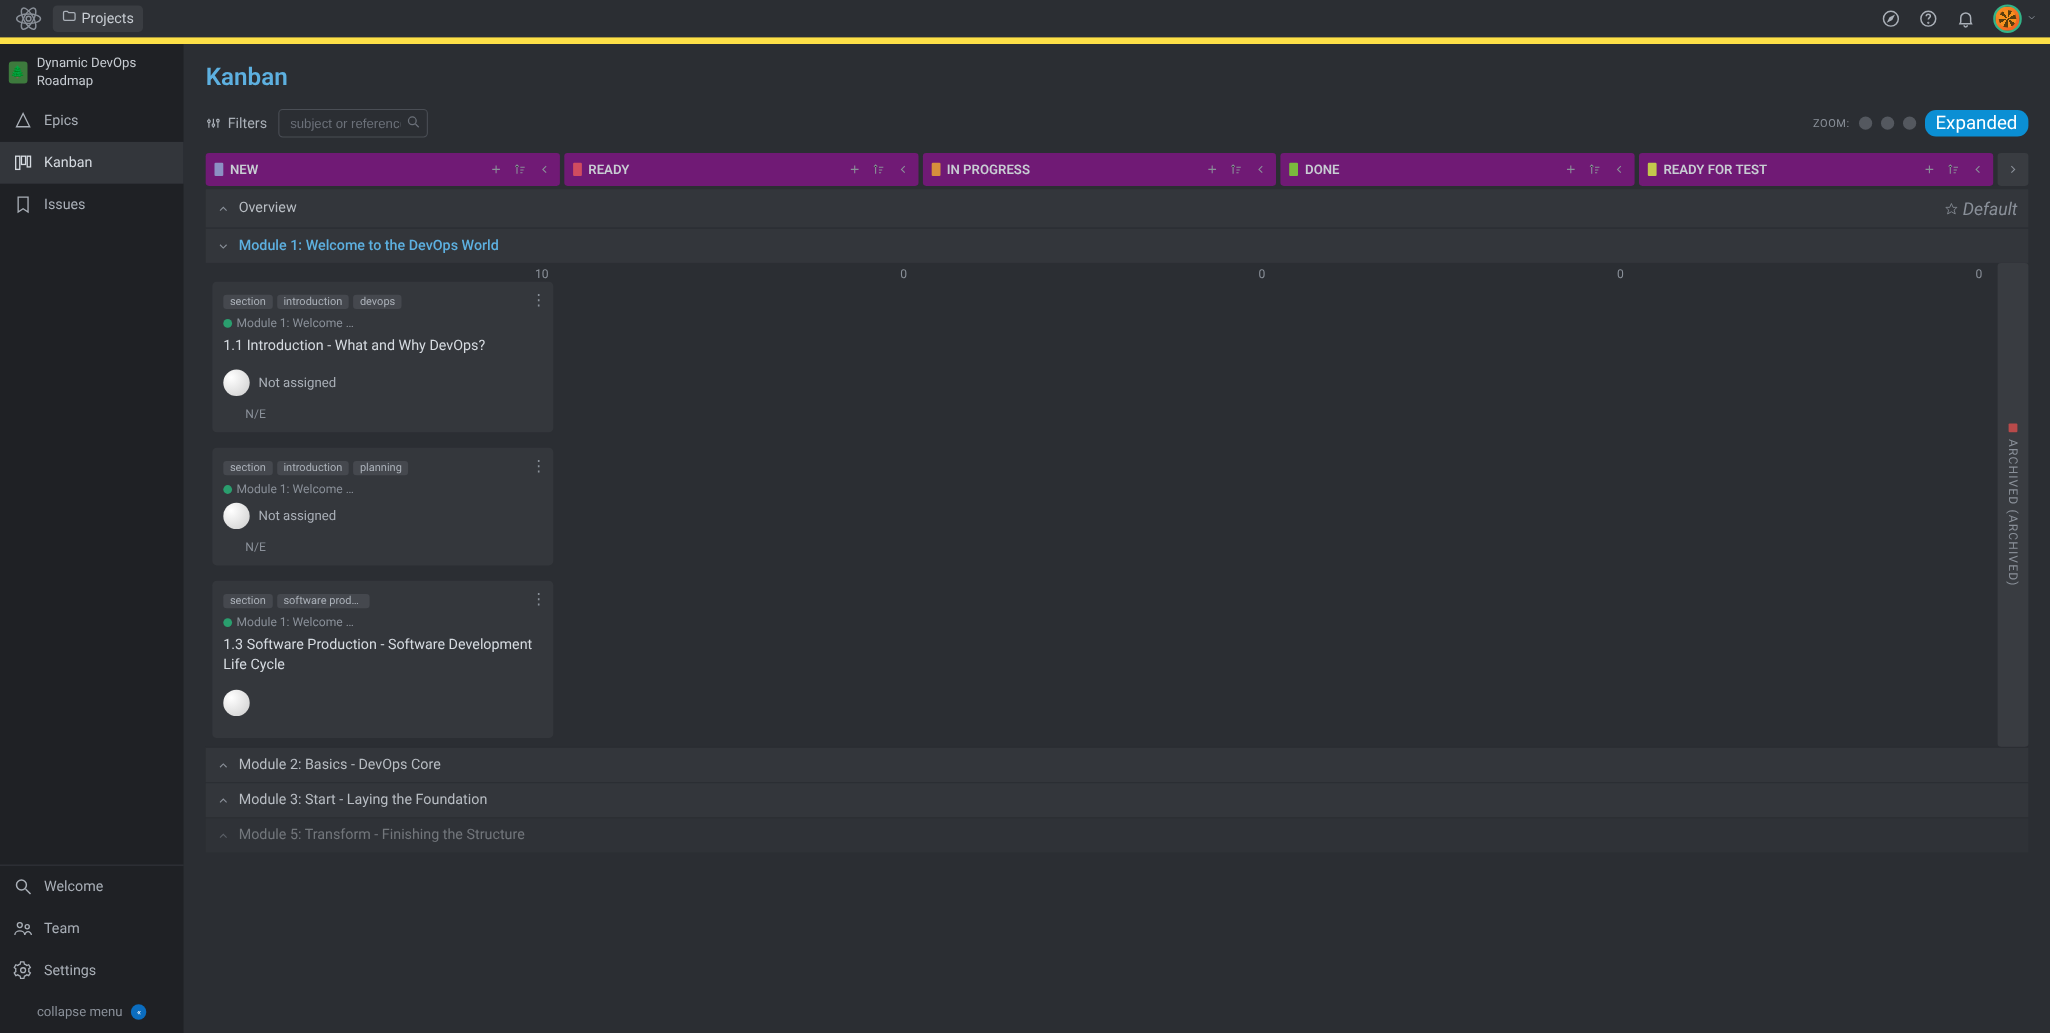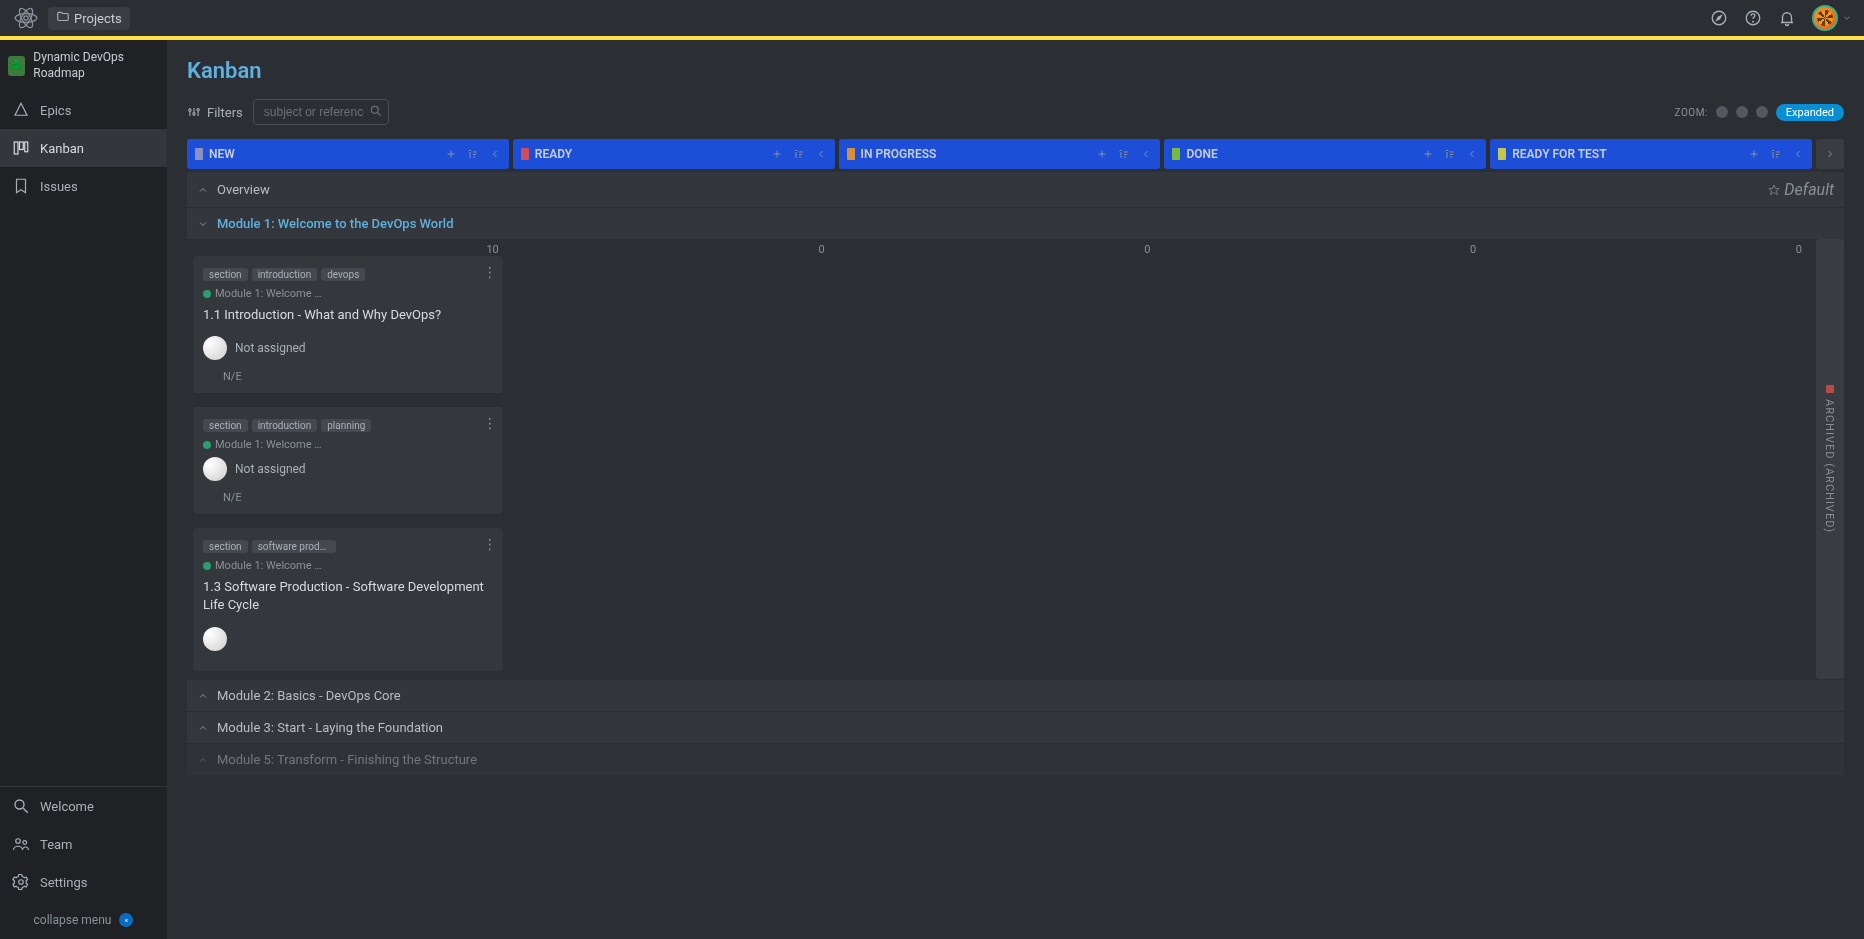--- a/index.html
+++ b/index.html
@@ -12,21 +12,21 @@
 }
 .app { display: flex; flex-direction: column; height: 100vh; }
 
 
 .topbar {
   height: 40px;
   background: #2b2e33;
   display: flex;
   align-items: center;
   padding: 0 12px;
-  border-bottom: 4px solid #fde047;
+  border-bottom: 6px solid #fde047;
 }
 .logo-icon { width: 28px; height: 28px; margin-right: 8px; display: flex; align-items: center; justify-content: center; }
 .logo-icon svg { width: 26px; height: 26px; }
 .chip {
   display: flex; align-items: center;
   background: #3a3d42;
   padding: 3px 8px;
   border-radius: 4px;
   gap: 4px;
   cursor: pointer;
@@ -130,32 +130,32 @@
   font-size: 12px;
 }
 .search-box input::placeholder { color: #6b7079; }
 .search-box .search-glass { position: absolute; right: 6px; top: 5px; width: 14px; height: 14px; color: #6b7079; }
 
 .zoom-wrap { margin-left: auto; display: flex; align-items: center; gap: 8px; }
 .zoom-label { font-size: 10px; color: #8a9099; letter-spacing: 0.5px; }
 .zoom-dot { width: 12px; height: 12px; border-radius: 50%; background: #54585f; cursor: pointer; }
 .zoom-expanded {
   background: #0b8fd4; color: white;
-  padding: 2px 10px; border-radius: 10px; font-size: 11px;
+  padding: 2px 10px; border-radius: 10px; font-size: 17px;
   cursor: pointer;
 }
 
 
 .columns-row {
   display: flex; gap: 4px;
   padding: 0 20px;
 }
 .col-header {
   flex: 1;
-  background: #1d4ed8;
+  background: #701a75;
   height: 30px;
   border-radius: 3px;
   display: flex; align-items: center;
   padding: 0 4px 0 8px;
   gap: 6px;
 }
 .col-dot { width: 8px; height: 12px; border-radius: 1px; display: inline-block; }
 .col-title { font-size: 12px; font-weight: 600; color: #c8cdd3; }
 .col-actions { margin-left: auto; display: flex; gap: 2px; }
 .col-act-btn { width: 20px; height: 20px; display: flex; align-items: center; justify-content: center; cursor: pointer; color: #8a9099; }

